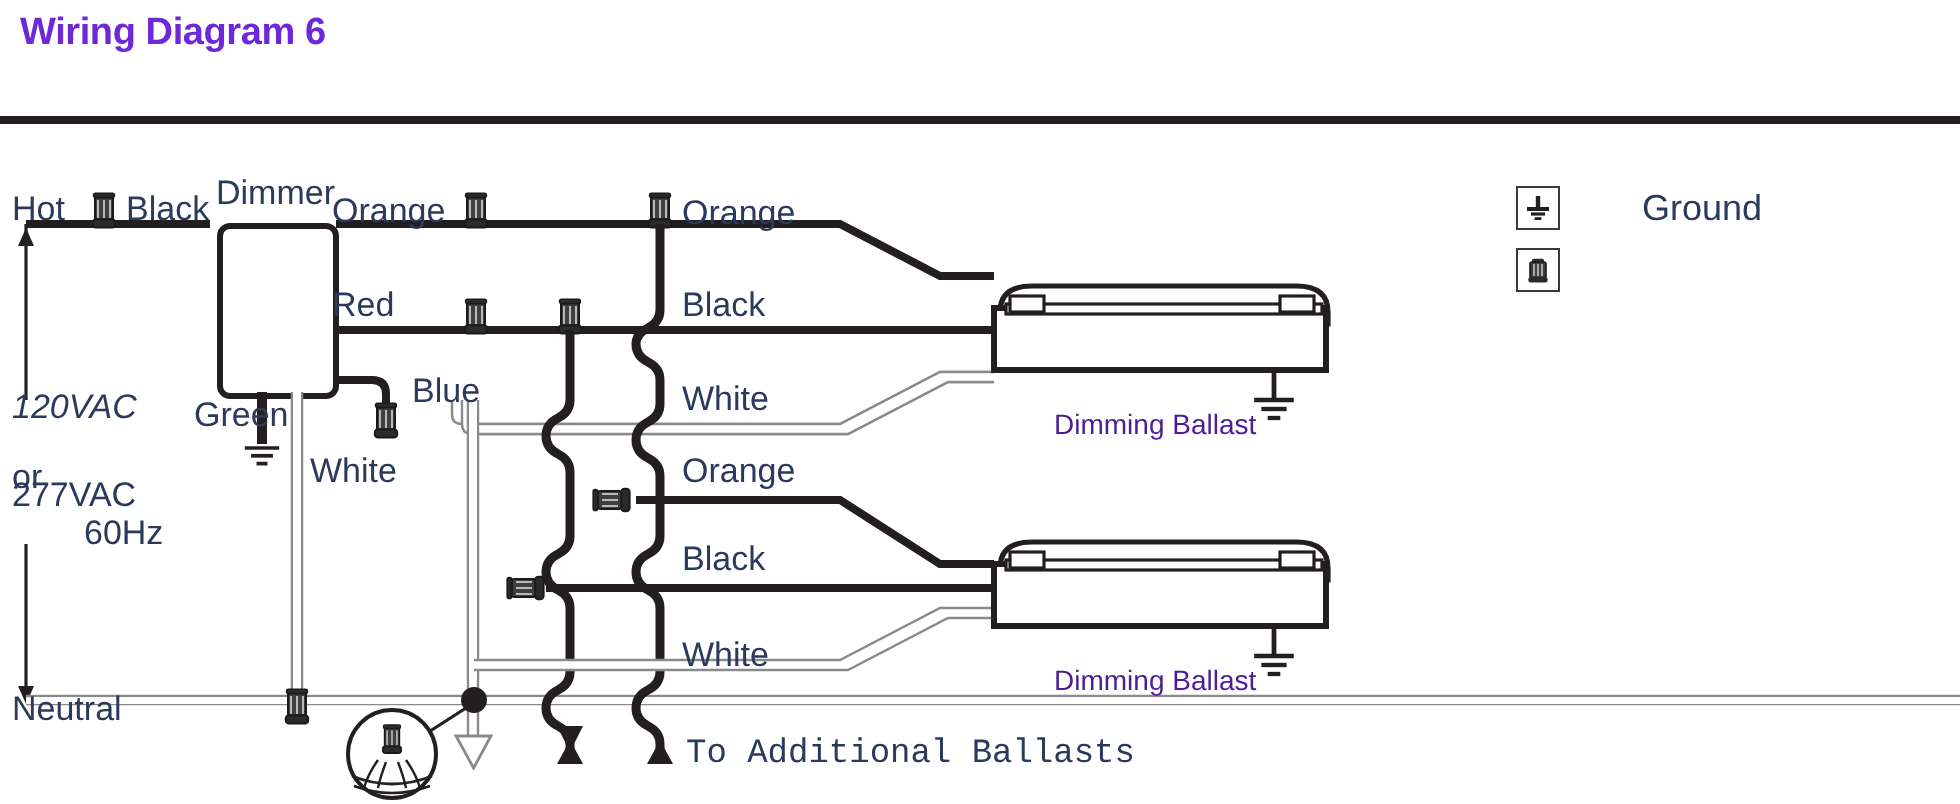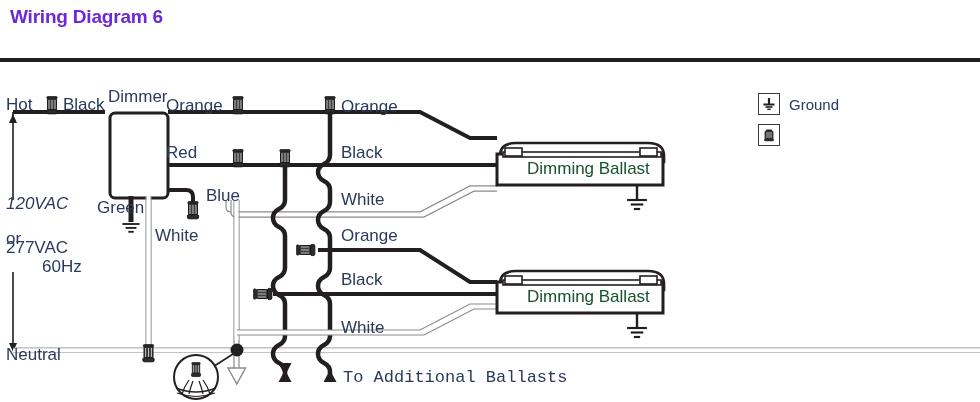--- a/index.html
+++ b/index.html
@@ -20,30 +20,30 @@
 
   
   svg.canvas{position:absolute;left:0;top:0;width:980px;height:402px;}
 
   
   .lbl{
     position:absolute;
     font-family:"Liberation Sans", sans-serif;
     font-size:17px;line-height:16px;color:#2b3a5c;white-space:nowrap;
   }
-  .lbl.ballast{font-size:17px;color:#14532d;}
+  .lbl.ballast{font-size:14px;color:#4c1d95;margin-top:43px;}
 
   
   .legend{position:absolute;left:758px;top:90px;}
   .leg-row{display:flex;align-items:center;height:28px;margin-bottom:3px;}
   .leg-box{
     width:20px;height:20px;border:1.5px solid #3a3a3a;background:#fff;
     display:flex;align-items:center;justify-content:center;margin-right:9px;flex:0 0 auto;
   }
-  .leg-txt{font-family:"Liberation Sans",sans-serif;font-size:15px;color:#2b3a5c;white-space:nowrap;}
+  .leg-txt{font-family:"Liberation Sans",sans-serif;font-size:18px;color:#2b3a5c;white-space:nowrap;margin-left:32px;}
 </style>
 </head>
 <body>
 
 <div id="root">
 
   <div class="hdr">
     <div class="l1">Wiring Diagram 6</div>
   </div>
   <div class="rule"></div>

